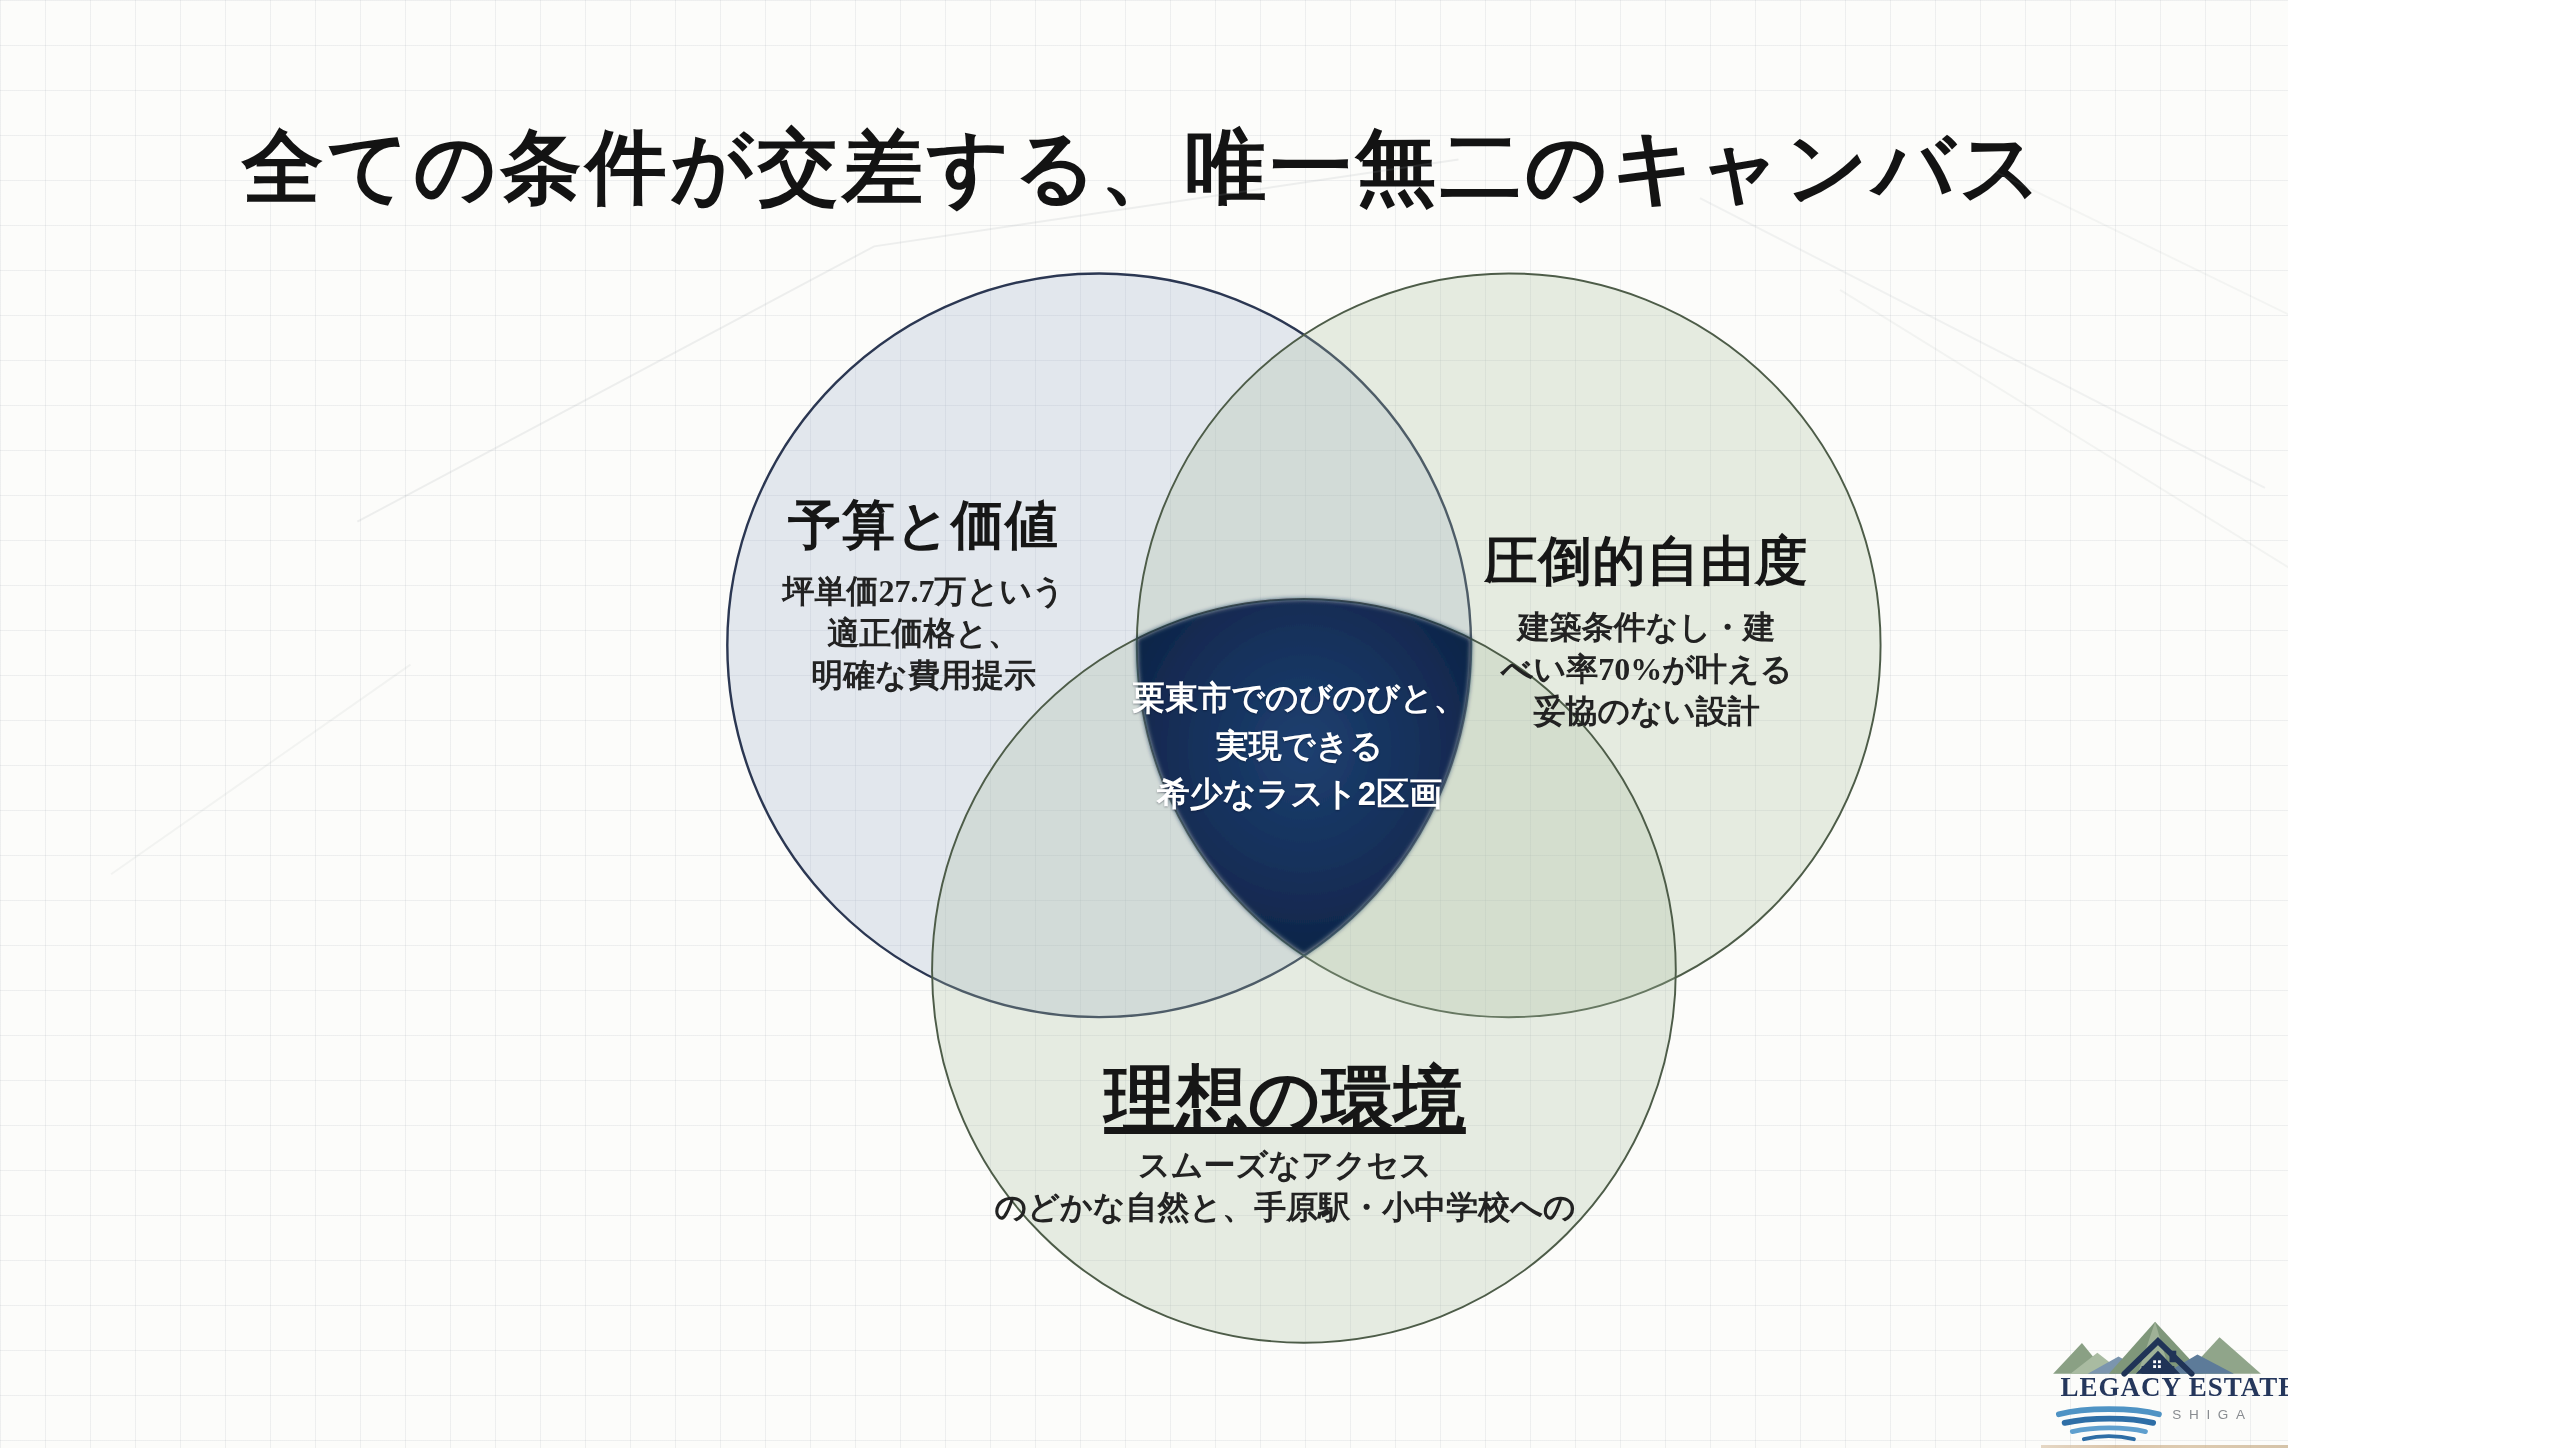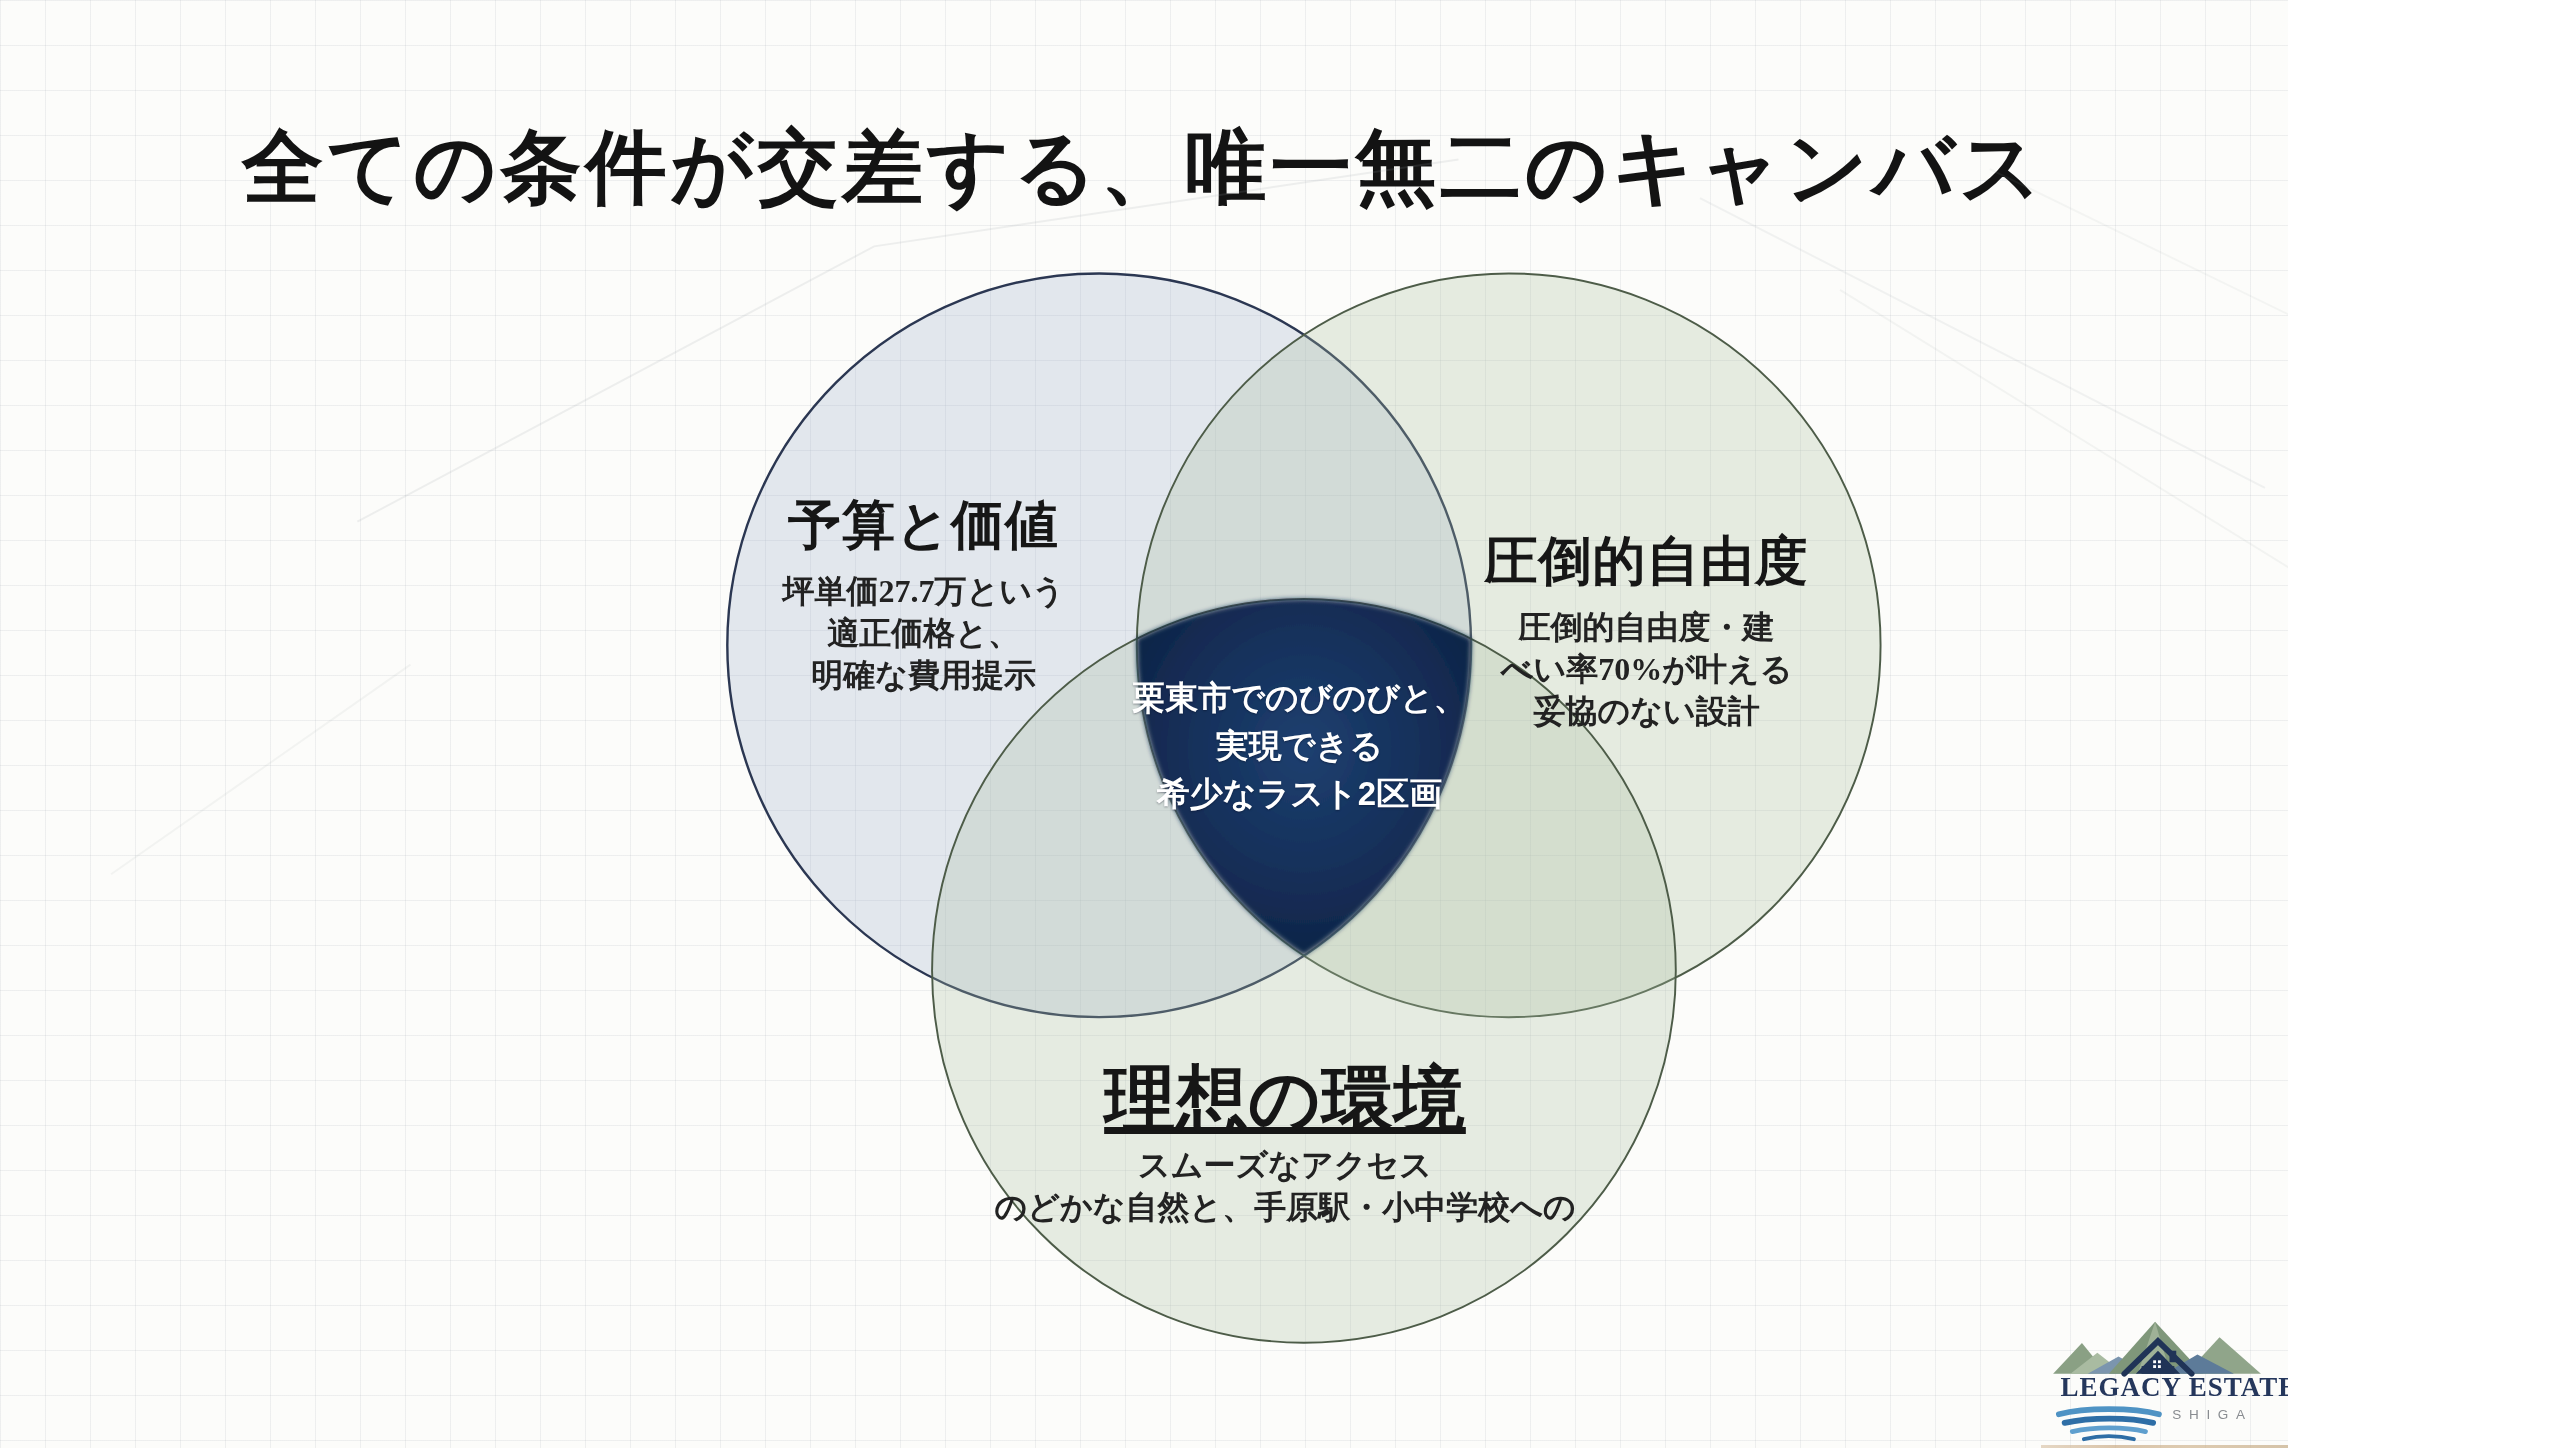--- a/index.html
+++ b/index.html
@@ -101,21 +101,21 @@
 
   <div class="label label-budget">
     <div class="heading">予算と価値</div>
     <div class="line">坪単価27.7万という</div>
     <div class="line">適正価格と、</div>
     <div class="line">明確な費用提示</div>
   </div>
 
   <div class="label label-freedom">
     <div class="heading">圧倒的自由度</div>
-    <div class="line">圧倒的自由度・建</div>
+    <div class="line">建築条件なし・建</div>
     <div class="line">べい率70%が叶える</div>
     <div class="line">妥協のない設計</div>
   </div>
 
   <div class="label label-environment">
     <div class="heading">理想の環境</div>
     <div class="line">スムーズなアクセス</div>
     <div class="line">のどかな自然と、手原駅・小中学校への</div>
   </div>
 

